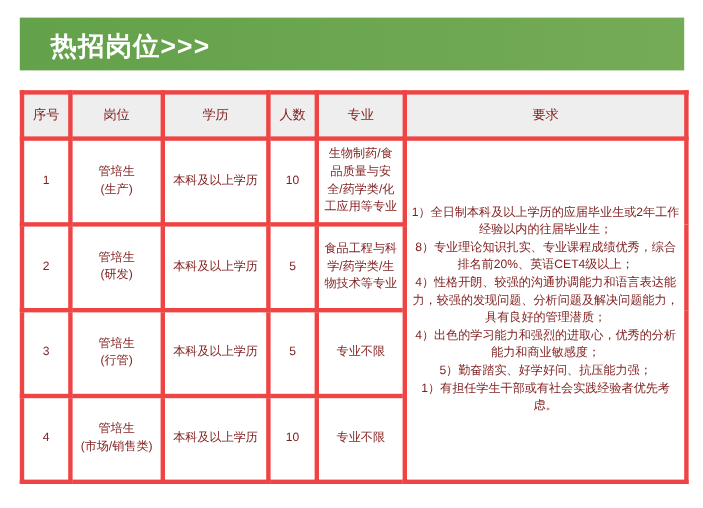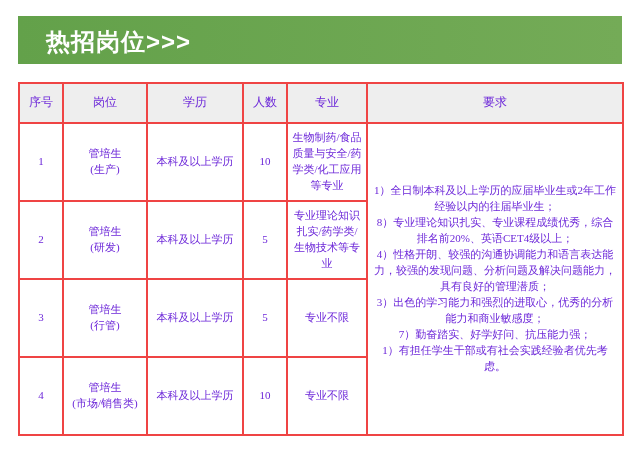--- a/index.html
+++ b/index.html
@@ -47,28 +47,27 @@
     top: 82px;
     width: 604px;
   }
   table.job {
     border-collapse: collapse;
     width: 604px;
     table-layout: fixed;
     background: #ffffff;
   }
   table.job th, table.job td {
-    border: 2px solid #ef4444;
+    border: 4px solid #ef4444;
     text-align: center;
     vertical-align: middle;
     font-size: 11px;
-    color: #6d28d9;
+    color: #7f1d1d;
     padding: 3px 4px;
     line-height: 1.45;
-    font-family: Liberation Serif, serif;
   }
   table.job thead th {
     background: #eeeeee;
     font-weight: normal;
     font-size: 12px;
     height: 32px;
   }
   col.c0 { width: 44px; }
   col.c1 { width: 84px; }
   col.c2 { width: 96px; }
@@ -193,35 +192,35 @@
             <div>(生产)</div>
           </td>
           <td class="edu">本科及以上学历</td>
           <td class="num">10</td>
           <td class="major">生物制药/食品质量与安全/药学类/化工应用等专业</td>
           <td class="req" rowspan="4">
             <div class="req-inner">
               <span class="req-line">1）全日制本科及以上学历的应届毕业生或2年工作经验以内的往届毕业生；</span>
               <span class="req-line">8）专业理论知识扎实、专业课程成绩优秀，综合排名前20%、英语CET4级以上；</span>
               <span class="req-line">4）性格开朗、较强的沟通协调能力和语言表达能力，较强的发现问题、分析问题及解决问题能力，具有良好的管理潜质；</span>
-              <span class="req-line">3）出色的学习能力和强烈的进取心，优秀的分析能力和商业敏感度；</span>
-              <span class="req-line">7）勤奋踏实、好学好问、抗压能力强；</span>
+              <span class="req-line">4）出色的学习能力和强烈的进取心，优秀的分析能力和商业敏感度；</span>
+              <span class="req-line">5）勤奋踏实、好学好问、抗压能力强；</span>
               <span class="req-line">1）有担任学生干部或有社会实践经验者优先考虑。</span>
             </div>
           </td>
         </tr>
         <tr style="height:78px">
           <td>2</td>
           <td class="post">
             <div>管培生</div>
             <div>(研发)</div>
           </td>
           <td class="edu">本科及以上学历</td>
           <td class="num">5</td>
-          <td class="major">专业理论知识扎实/药学类/生物技术等专业</td>
+          <td class="major">食品工程与科学/药学类/生物技术等专业</td>
         </tr>
         <tr style="height:78px">
           <td>3</td>
           <td class="post">
             <div>管培生</div>
             <div>(行管)</div>
           </td>
           <td class="edu">本科及以上学历</td>
           <td class="num">5</td>
           <td class="major">专业不限</td>

